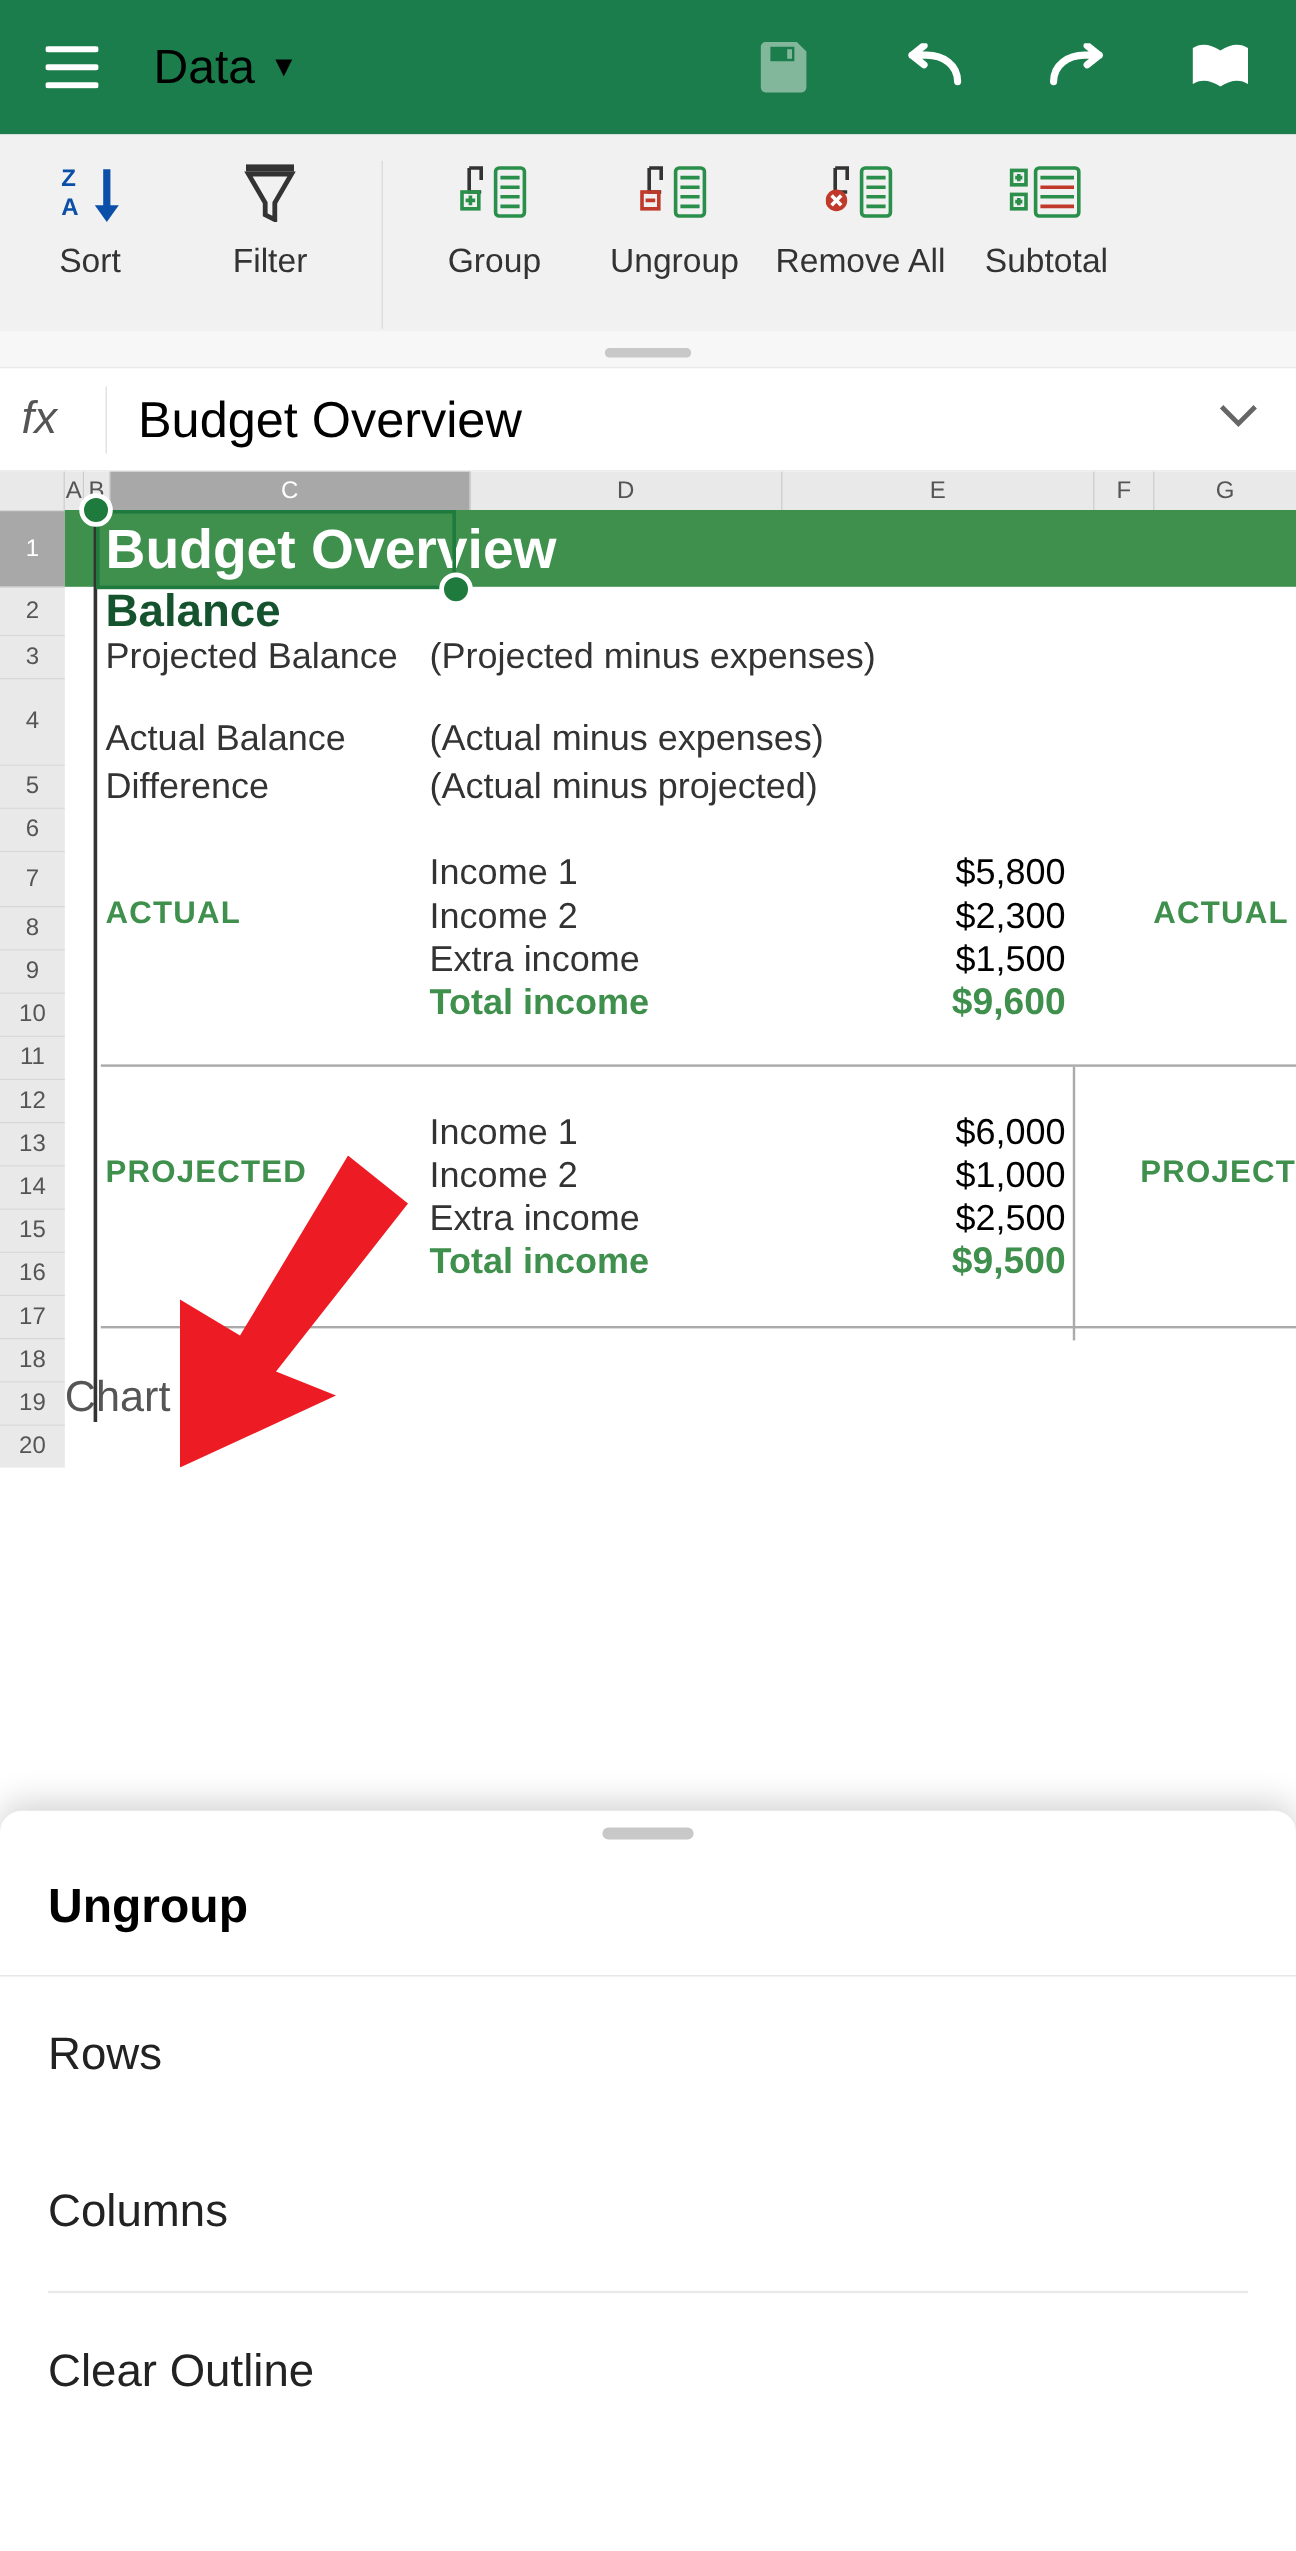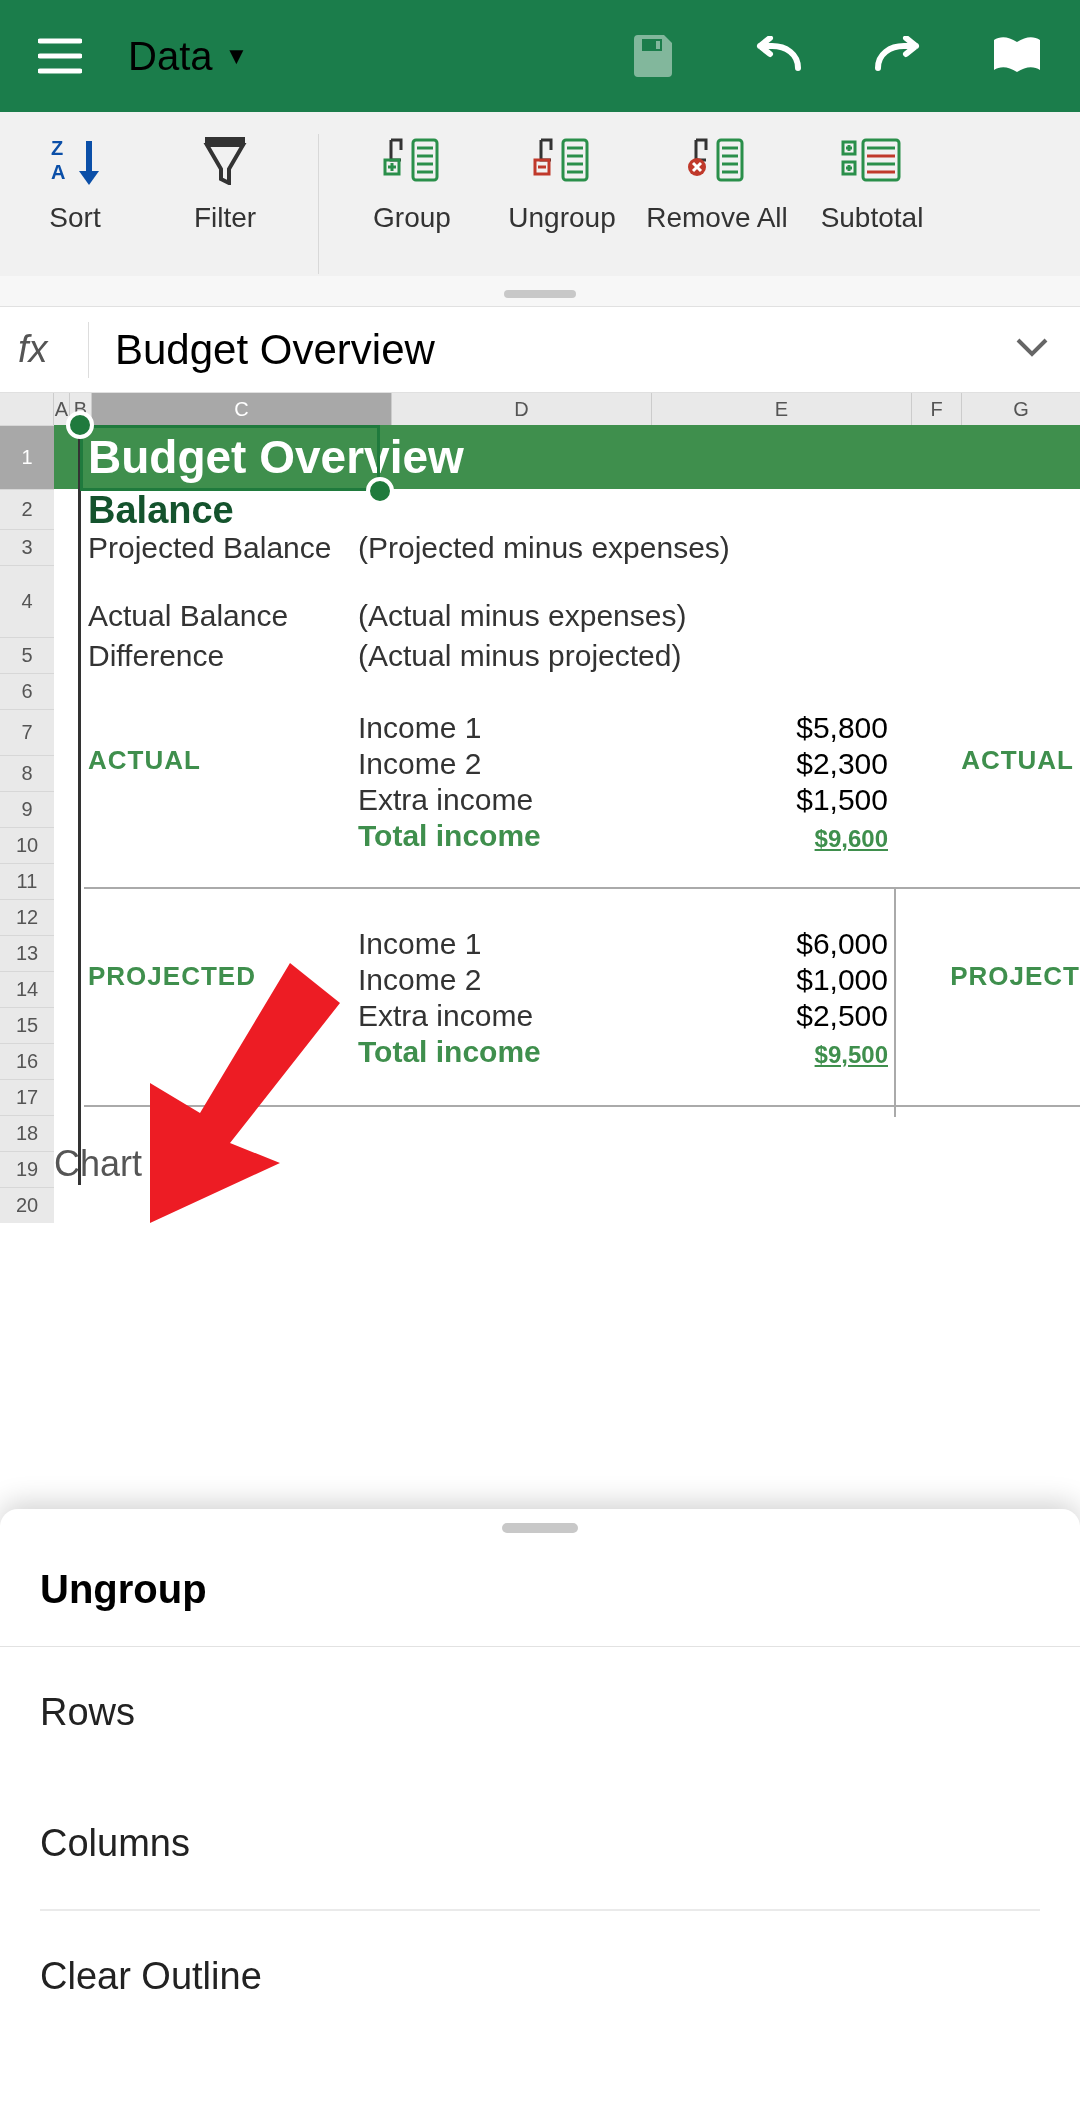--- a/index.html
+++ b/index.html
@@ -51,21 +51,21 @@
   .row-line { display: flex; height: 36px; align-items: flex-end; padding-left: 34px; }
 
   .sel-box { position: absolute; border: 3px solid #1f7a3d; left: 26px; top: 0; width: 300px; height: 66px; }
   .sel-handle { position: absolute; width: 28px; height: 28px; background: #1f7a3d; border: 4px solid #fff; border-radius: 50%; }
 
   .income-h, .expen-h { color: #3f8f4d; font-weight: 700; font-size: 38px; }
   .section-border { border-top: 2px solid #999; }
   .actual-lbl, .proj-lbl { color: #3f8f4d; font-weight: 700; font-size: 26px; letter-spacing: 1px; }
   .money { font-size: 30px; text-align: right; }
   .total-lbl { color: #3f8f4d; font-weight: 700; font-size: 30px; }
-  .total-val { color: #3f8f4d; font-weight: 700; font-size: 24px; text-align: right; text-decoration: underline; }
+  .total-val { color: #3f8f4d; font-weight: 700; font-size: 31px; text-align: right; }
   .chart-title { font-size: 36px; color: #555; }
 
   
   .red-arrow { position: absolute; pointer-events: none; }
 
   
   .bsheet { position: absolute; left: 0; right: 0; bottom: 0; height: 617px; background: #fff; border-top-left-radius: 18px; border-top-right-radius: 18px; box-shadow: 0 -6px 28px rgba(0,0,0,.18); }
   .bsheet .grab { width: 76px; height: 10px; background: #c8c8c8; border-radius: 5px; margin: 14px auto 28px; }
   .bsheet h2 { font-size: 40px; font-weight: 700; padding: 6px 40px 34px; }
   .bsheet .sep-line { height: 1px; background: #e2e2e2; }

